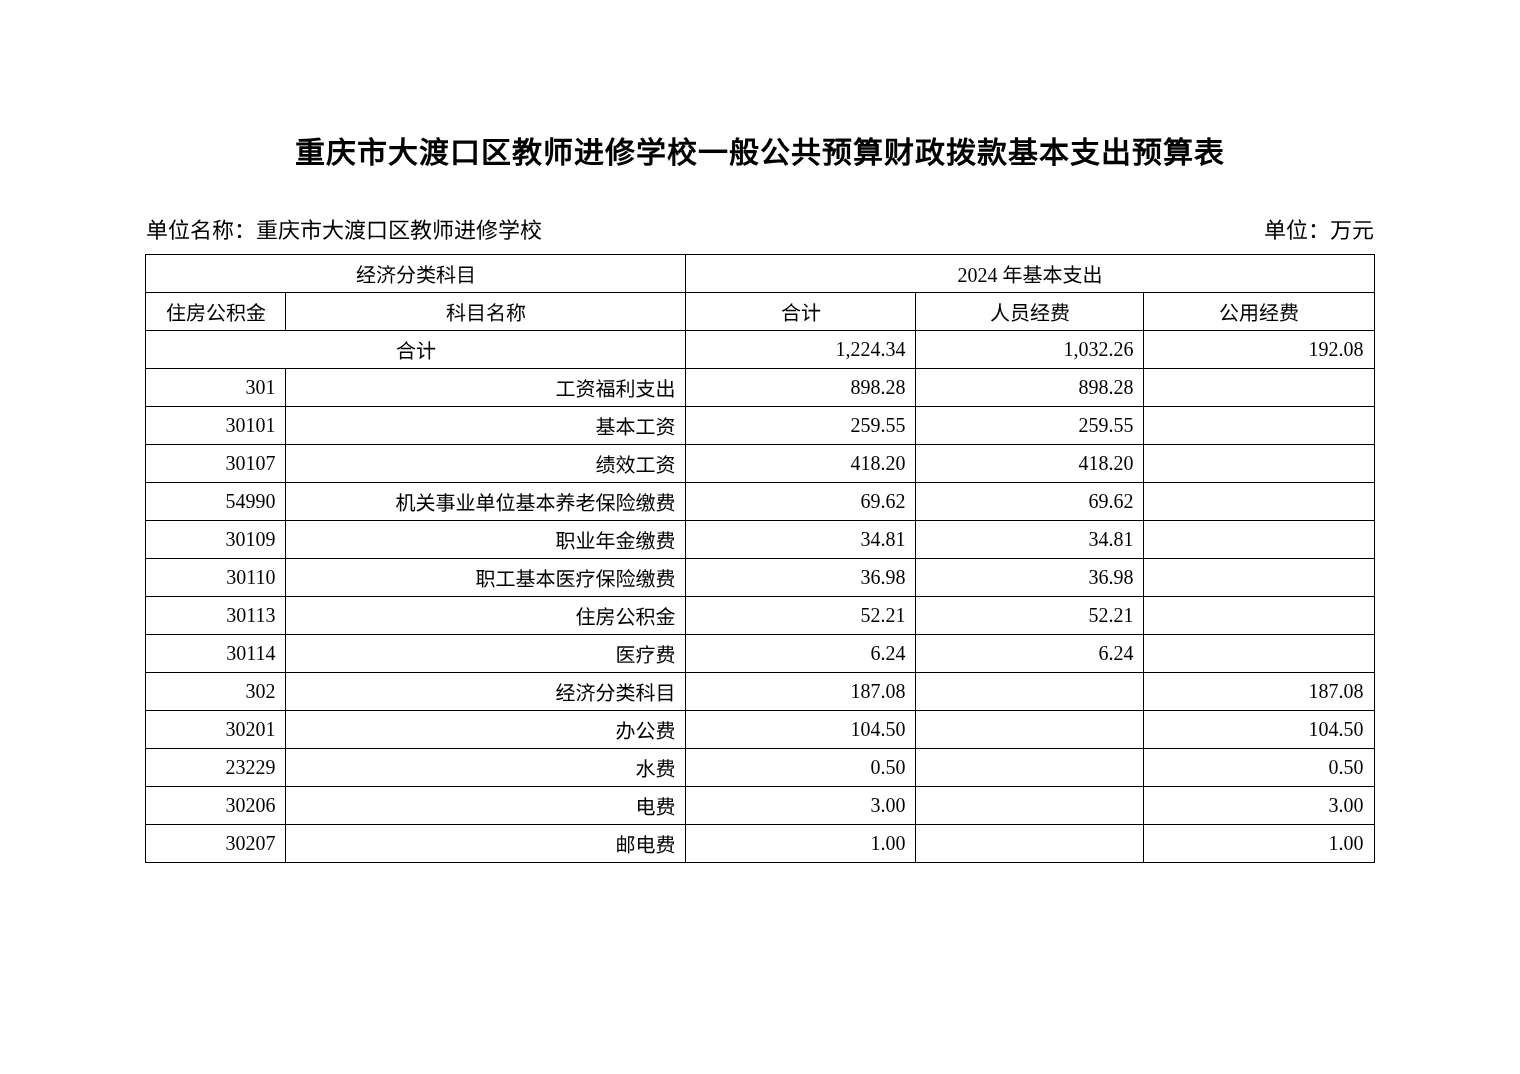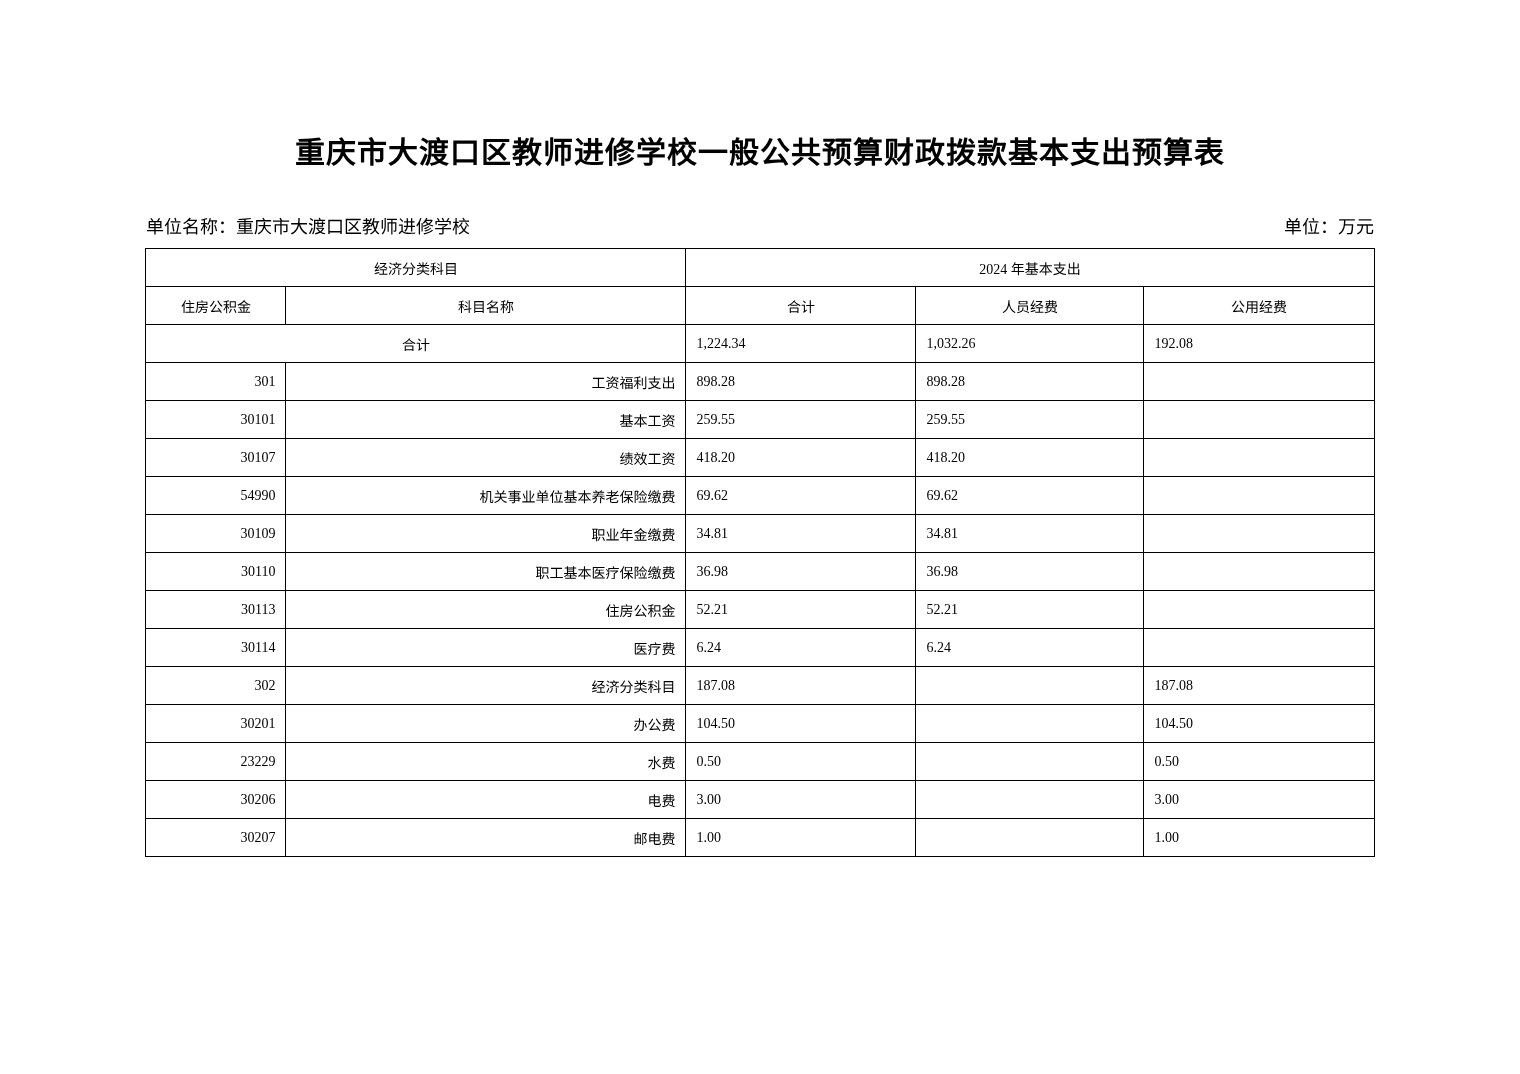--- a/index.html
+++ b/index.html
@@ -31,46 +31,46 @@
     padding-top: 128px;
     font-family: "Liberation Serif", "DejaVu Serif", serif;
   }
   .meta-row {
     display: flex;
     justify-content: space-between;
     align-items: flex-end;
     width: 1228px;
     margin: 0 auto;
     margin-top: 40px;
-    font-size: 18px;
+    font-size: 22px;
     font-family: "Liberation Serif", "DejaVu Serif", serif;
   }
   .meta-left {
     white-space: nowrap;
   }
   .meta-right {
     white-space: nowrap;
   }
   table.budget {
     border-collapse: collapse;
     width: 1228px;
     margin: 10px auto 0 auto;
     table-layout: fixed;
-    font-size: 14px;
+    font-size: 20px;
   }
   table.budget td, table.budget th {
     border: 1px solid #000000;
     padding: 0 10px;
     height: 36px;
     font-weight: normal;
     font-family: "Liberation Serif", "DejaVu Serif", serif;
     vertical-align: middle;
   }
   .c-center { text-align: center; }
-  .c-right  { }
+  .c-right  { text-align: right; }
   .c-left   { text-align: right; }
   .col-code  { width: 140px; }
   .col-name  { width: 400px; }
   .col-total { width: 230px; }
   .col-per   { width: 228px; }
   .col-pub   { width: 230px; }
   .indent-1 { padding-left: 26px; }
   .name-pad { padding-left: 26px; }
   .row-h { height: 38px; }
 </style>

